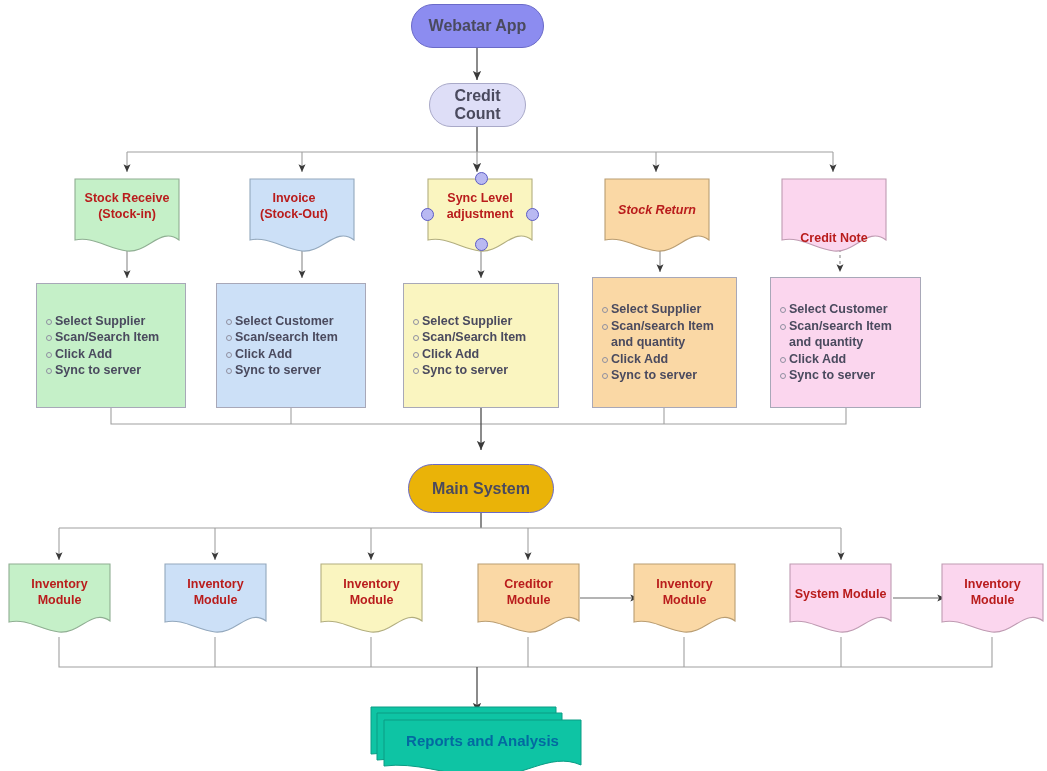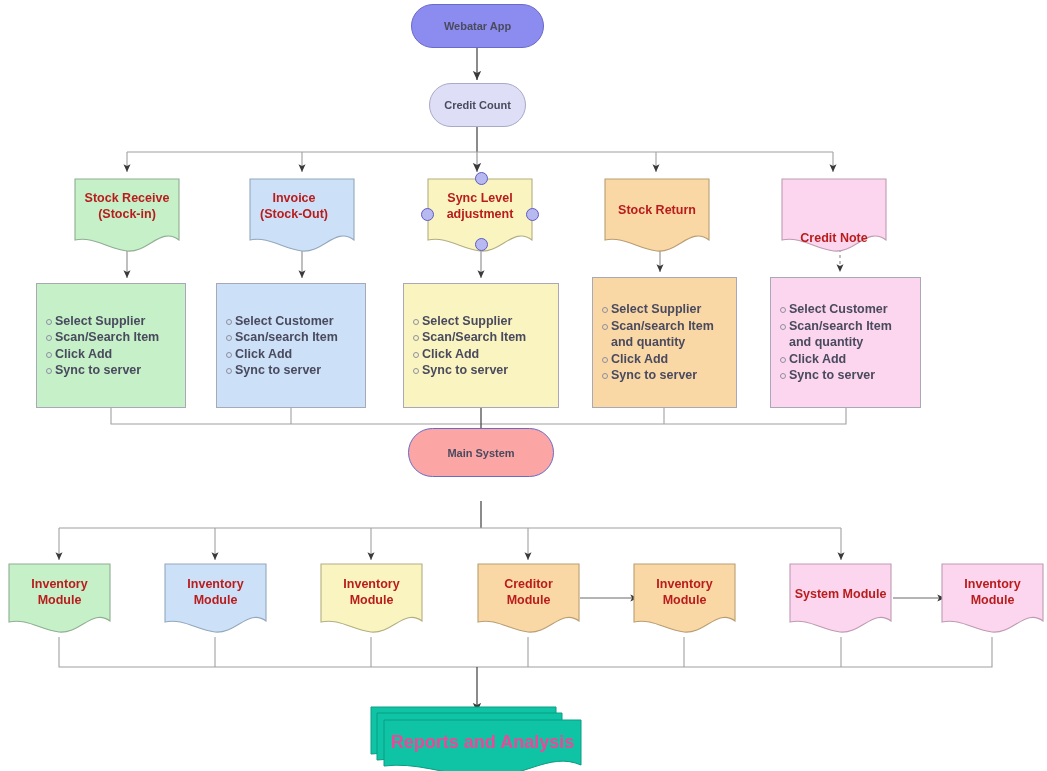--- a/index.html
+++ b/index.html
@@ -30,21 +30,21 @@
     box-sizing: border-box;
   }
   .terminator {
     border-radius: 999px;
     border: 1px solid #7272d8;
     display: flex;
     align-items: center;
     justify-content: center;
     text-align: center;
     font-weight: bold;
-    font-size: 11px;
+    font-size: 16px;
     color: #4a4a5e;
     z-index: 3;
   }
   .doc-wrap {
     z-index: 3;
   }
   .doc-wrap svg {
     position: absolute;
     left: 0;
     top: 0;
@@ -109,22 +109,22 @@
     left: 0;
     top: 0;
     overflow: visible;
   }
   .stack-label {
     position: absolute;
     left: 0;
     right: 0;
     text-align: center;
     font-weight: bold;
-    font-size: 18px;
-    color: #ec4899;
+    font-size: 15px;
+    color: #0369a1;
   }
 </style>
 </head>
 <body>
 
 <div id="canvas">
 
   <svg id="edges" viewBox="0 0 1047 771" width="1047" height="771">
     <defs>
       <marker id="arrowDark" markerWidth="9" markerHeight="9" refX="7" refY="3.2" orient="auto" markerUnits="strokeWidth">
@@ -250,21 +250,21 @@
   </div>
   <div class="node listbox" style="left:403px; top:283px; width:156px; height:125px; background:#faf5c0;">
     <ul>
       <li>Select Supplier</li>
       <li>Scan/Search Item</li>
       <li>Click Add</li>
       <li>Sync to server</li>
     </ul>
   </div>
 
-  <div class="node doc-wrap" style="left:604px; top:178px; width:106px; height:78px;">
+  <div class="node doc-wrap" style="left:604px; top:178px; width:106px; height:78px;font-style:italic;">
     <svg width="106" height="78" viewBox="0 0 106 78">
       <path d="M1,1 L105,1 L105,62 C87,48 74,75 53,73 C34,71 20,58 1,62 Z" fill="#fad8a5" stroke="#b99d72" stroke-width="1.1"></path>
     </svg>
     <div class="doc-label" style="top:25px;">Stock Return</div>
   </div>
   <div class="node listbox" style="left:592px; top:277px; width:145px; height:131px; background:#fad8a5;">
     <ul>
       <li>Select Supplier</li>
       <li>Scan/search Item
 and quantity</li>
@@ -282,21 +282,21 @@
   <div class="node listbox" style="left:770px; top:277px; width:151px; height:131px; background:#fbd6ee;">
     <ul>
       <li>Select Customer</li>
       <li>Scan/search Item
 and quantity</li>
       <li>Click Add</li>
       <li>Sync to server</li>
     </ul>
   </div>
 
-  <div class="node terminator" style="left:408px; top:428px; width:146px; height:49px; background:#fca5a5; border-color:#6a6ac8;">
+  <div class="node terminator" style="left:408px; top:464px; width:146px; height:49px; background:#eab308; border-color:#6a6ac8;">
     <span>Main System</span>
   </div>
 
   <div class="node doc-wrap" style="left:8px; top:563px; width:103px; height:74px;">
     <svg width="103" height="74" viewBox="0 0 103 74">
       <path d="M1,1 L102,1 L102,58 C85,45 72,71 51,69 C33,67 19,55 1,59 Z" fill="#c5f0c8" stroke="#8fae92" stroke-width="1.1"></path>
     </svg>
     <div class="doc-label" style="top:14px;">Inventory
 Module</div>
   </div>

